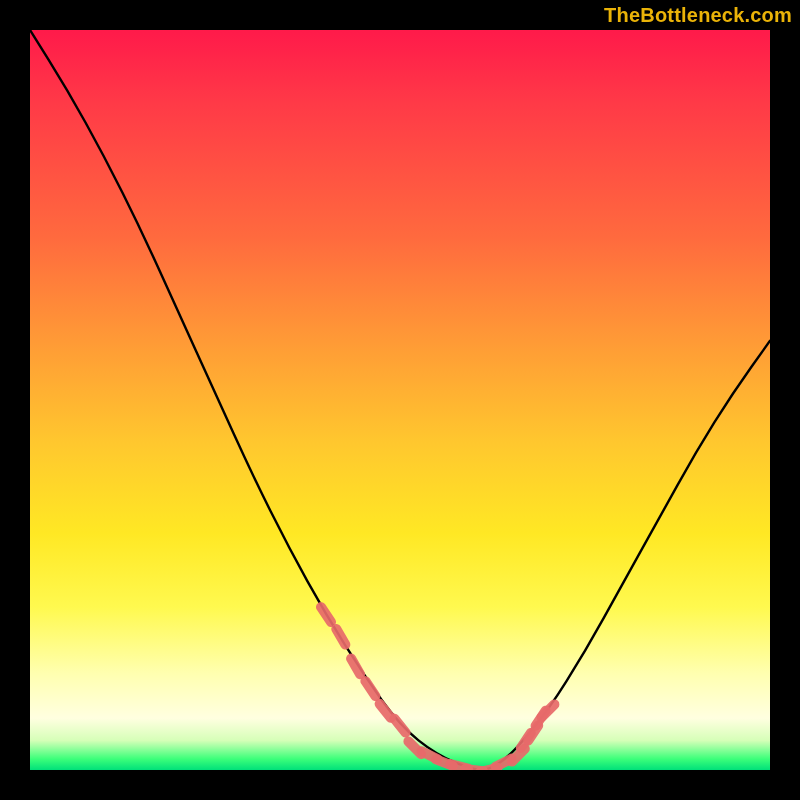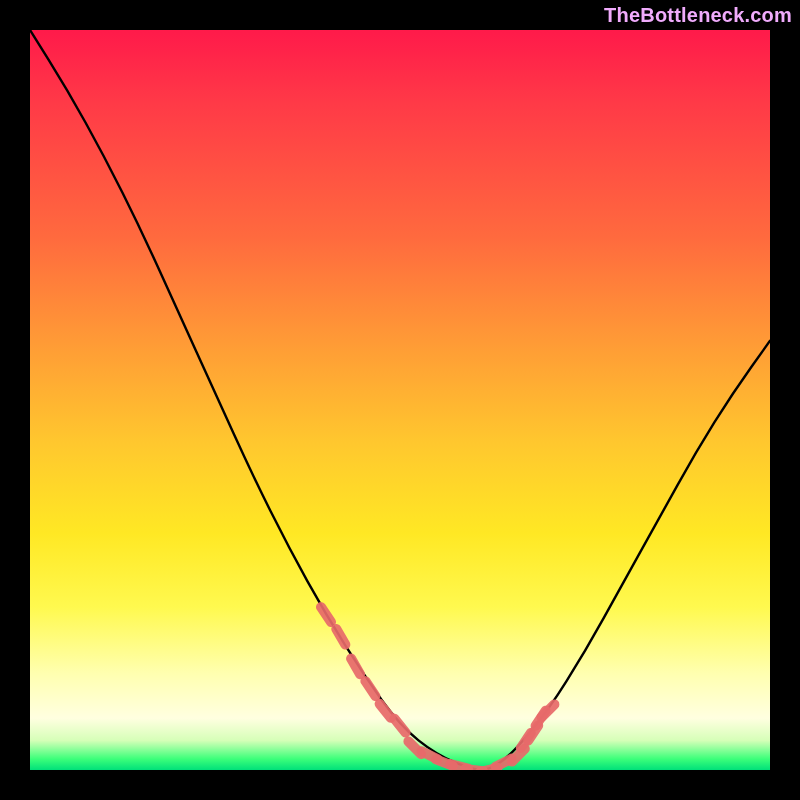--- a/index.html
+++ b/index.html
@@ -46,21 +46,21 @@
     position: absolute;
     left: 0;
     top: 0;
     width: 740px;
     height: 740px;
   }
   .watermark {
     position: absolute;
     top: 4px;
     right: 8px;
-    color: #f0abfc;
+    color: #eab308;
     font-size: 20px;
     font-weight: 600;
     letter-spacing: 0.2px;
     user-select: none;
   }
 </style>
 </head>
 <body>
 
 <div class="chart-frame">

